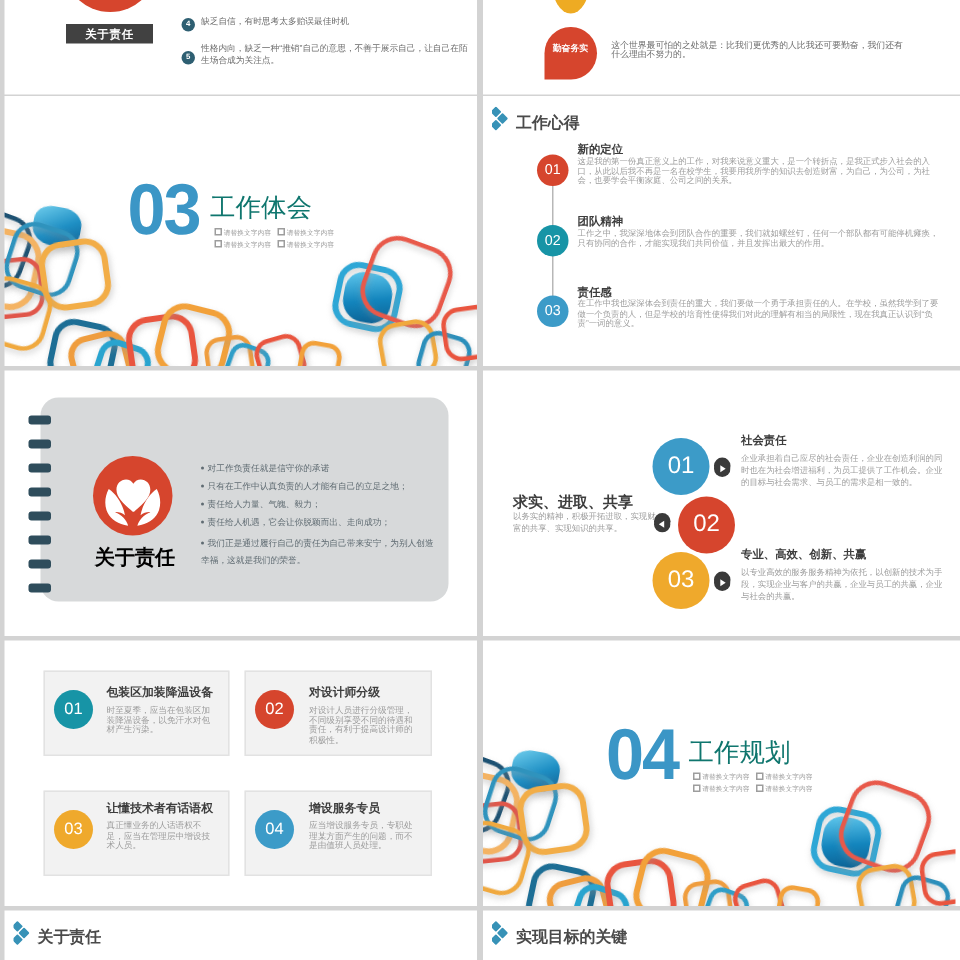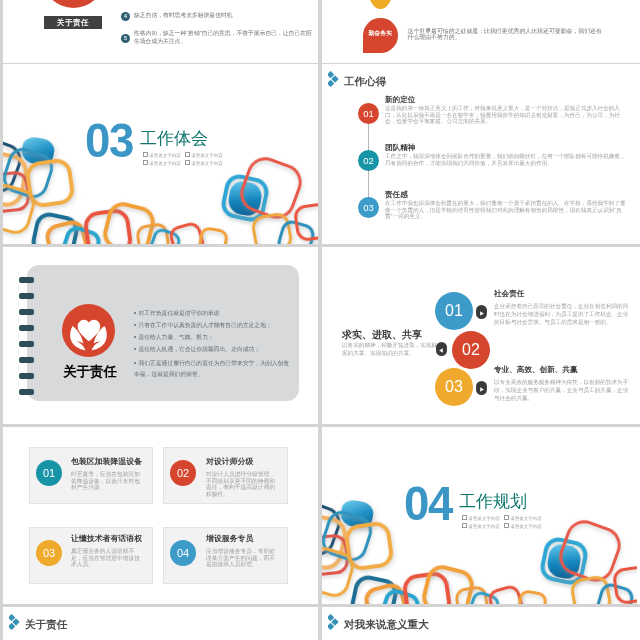--- a/index.html
+++ b/index.html
@@ -301,17 +301,17 @@
    <div class="hd" style="left:6px;top:7px;">
      <span class="dia">
        <svg width="12" height="17" viewBox="0 0 12 17">
             <g fill="#3792b7">
          <rect x="0.0" y="1.0" width="5.2" height="5.2" rx="0.6" transform="rotate(45 2.6 3.6)"></rect>
          <rect x="4.4" y="5.4" width="5.2" height="5.2" rx="0.6" transform="rotate(45 7.0 8.0)"></rect>
          <rect x="0.0" y="9.8" width="5.2" height="5.2" rx="0.6" transform="rotate(45 2.6 12.4)"></rect>
        </g>
           </svg>
      </span>
-     <span class="hd-txt" style="font-size:10.6px;margin-left:4px;">对我来说意义重大</span>
+     <span class="hd-txt" style="font-size:10.6px;margin-left:4px;">实现目标的关键</span>
    </div>
  </div>
 
 </div>
 
 </body></html>

